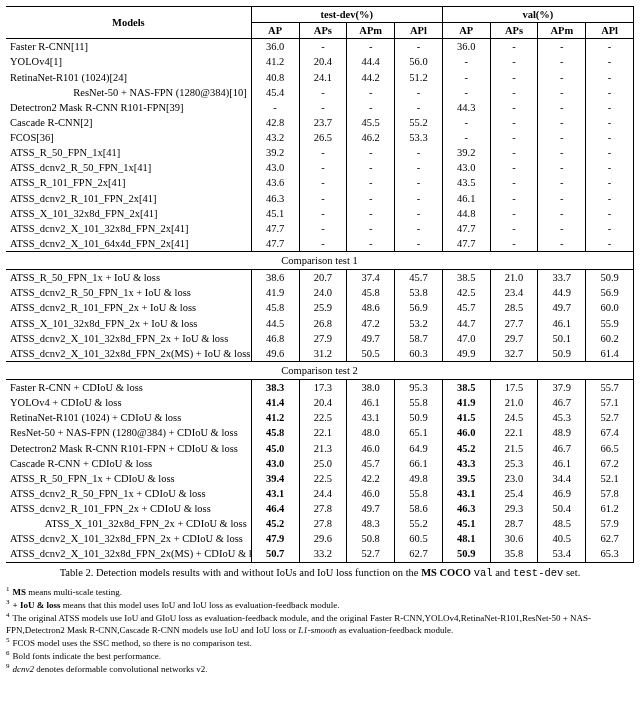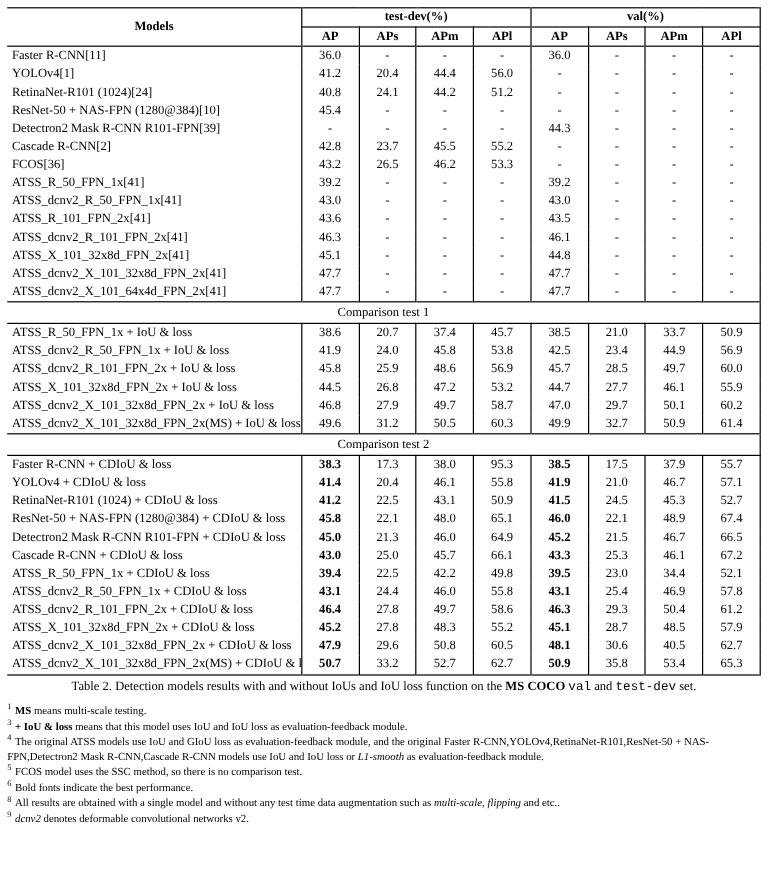--- a/index.html
+++ b/index.html
@@ -113,21 +113,21 @@
         <td class="num vline">40.8</td>
         <td class="num vline">24.1</td>
         <td class="num vline">44.2</td>
         <td class="num vline">51.2</td>
         <td class="num vline">-</td>
         <td class="num vline">-</td>
         <td class="num vline">-</td>
         <td class="num vline" style="border-right: 0.6px solid rgb(0, 0, 0);">-</td>
       </tr>
       <tr>
-        <td class="left" style="white-space: nowrap;">ResNet-50 + NAS-FPN (1280@384)[10]</td>
+        <td class="left" style="white-space: nowrap; text-align: right;">ResNet-50 + NAS-FPN (1280@384)[10]</td>
         <td class="num vline">45.4</td>
         <td class="num vline">-</td>
         <td class="num vline">-</td>
         <td class="num vline">-</td>
         <td class="num vline">-</td>
         <td class="num vline">-</td>
         <td class="num vline">-</td>
         <td class="num vline" style="border-right: 0.6px solid rgb(0, 0, 0);">-</td>
       </tr>
       <tr>
@@ -405,21 +405,21 @@
         <td class="num vline bold">46.4</td>
         <td class="num vline">27.8</td>
         <td class="num vline">49.7</td>
         <td class="num vline">58.6</td>
         <td class="num vline bold">46.3</td>
         <td class="num vline">29.3</td>
         <td class="num vline">50.4</td>
         <td class="num vline" style="border-right: 0.6px solid rgb(0, 0, 0);">61.2</td>
       </tr>
       <tr>
-        <td class="left" style="white-space: nowrap;">ATSS_X_101_32x8d_FPN_2x + CDIoU &amp; loss</td>
+        <td class="left" style="white-space: nowrap; text-align: right;">ATSS_X_101_32x8d_FPN_2x + CDIoU &amp; loss</td>
         <td class="num vline bold">45.2</td>
         <td class="num vline">27.8</td>
         <td class="num vline">48.3</td>
         <td class="num vline">55.2</td>
         <td class="num vline bold">45.1</td>
         <td class="num vline">28.7</td>
         <td class="num vline">48.5</td>
         <td class="num vline" style="border-right: 0.6px solid rgb(0, 0, 0);">57.9</td>
       </tr>
       <tr>
@@ -450,15 +450,14 @@
 <div class="caption">
   <span>Table 2. Detection models results with and without IoUs and IoU loss function on the </span><b>MS COCO</b><span> </span><span class="code">val</span><span> and </span><span class="code">test-dev</span><span> set.</span>
 </div>
 
 <div class="footnotes" id="footnotes">
     <div class="row"><span class="sup">1</span><b>MS</b> means multi-scale testing.</div>
     <div class="row"><span class="sup">3</span><b>+ IoU &amp; loss</b> means that this model uses IoU and IoU loss as evaluation-feedback module.</div>
     <div class="row"><span class="sup">4</span>The original ATSS models use IoU and GIoU loss as evaluation-feedback module, and the original Faster R-CNN,YOLOv4,RetinaNet-R101,ResNet-50 + NAS-FPN,Detectron2 Mask R-CNN,Cascade R-CNN models use IoU and IoU loss or <i>L1-smooth</i> as evaluation-feedback module.</div>
     <div class="row"><span class="sup">5</span>FCOS model uses the SSC method, so there is no comparison test.</div>
     <div class="row"><span class="sup">6</span>Bold fonts indicate the best performance.</div>
-    <div class="row"><span class="sup">8</span>All results are obtained with a single model and without any test time data augmentation such as <i>multi-scale, flipping</i> and etc..</div>
     <div class="row"><span class="sup">9</span><i>dcnv2</i> denotes deformable convolutional networks v2.</div>
   </div>
 
 </body></html>

